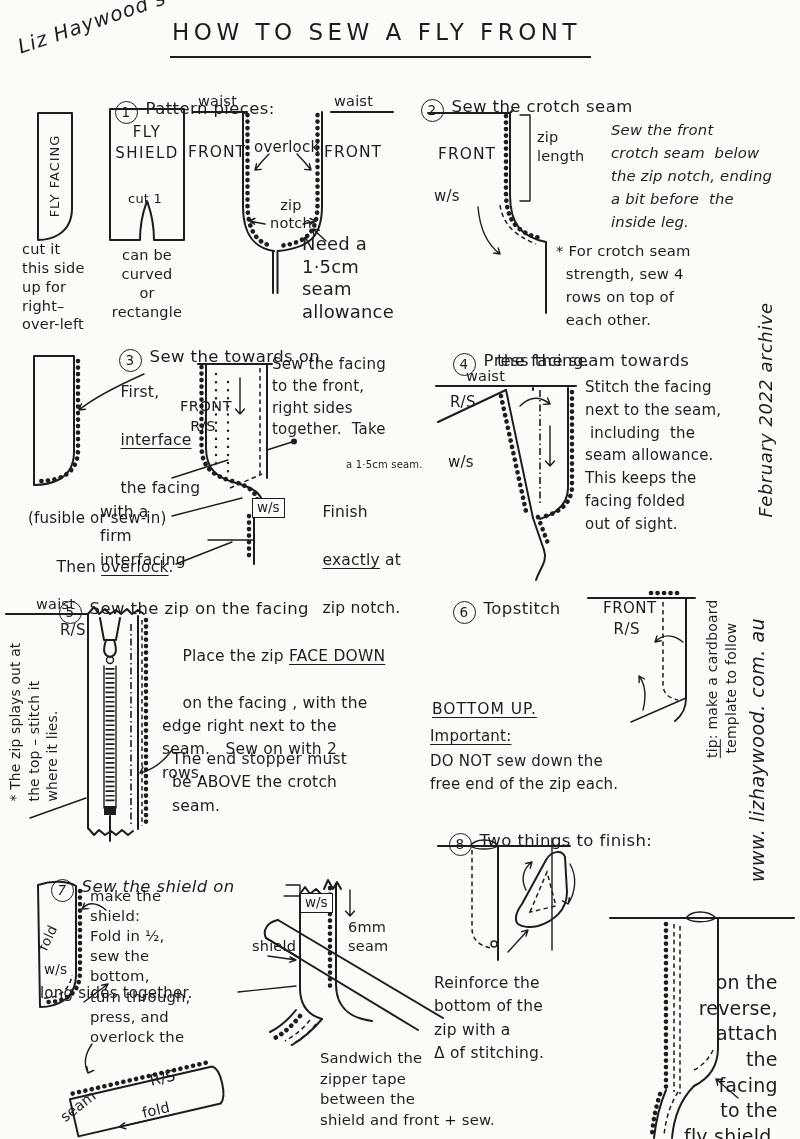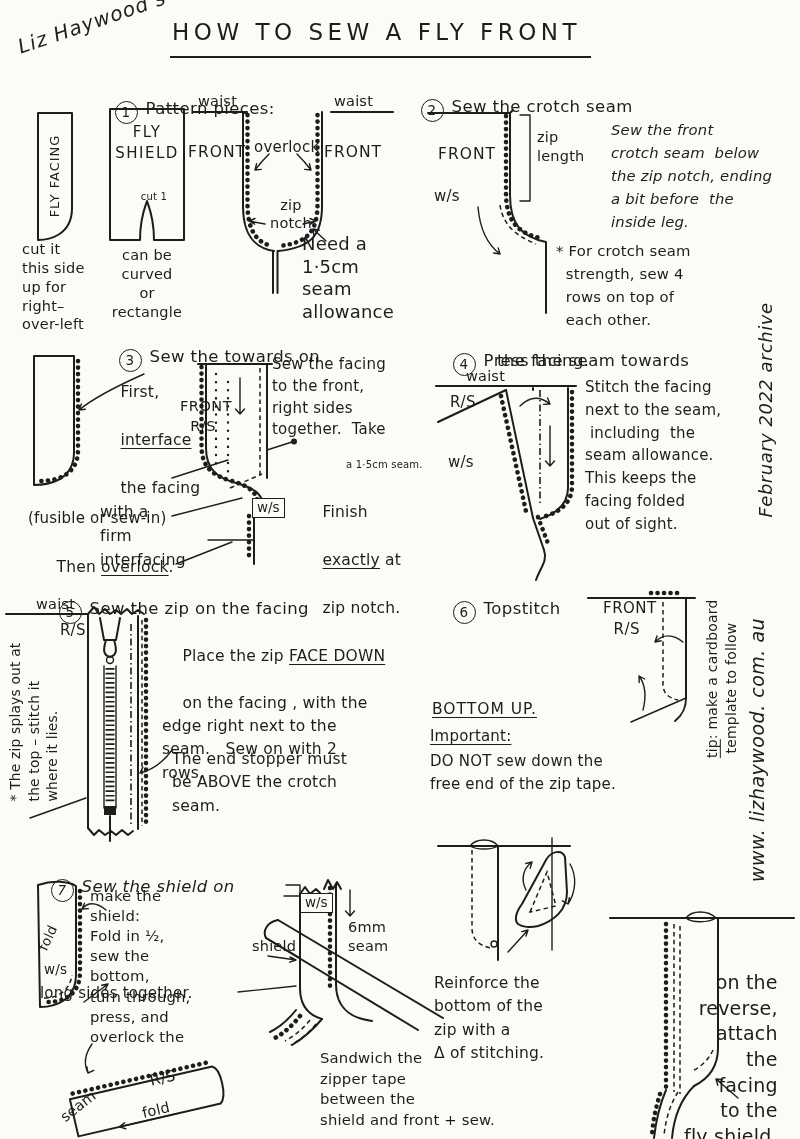--- a/index.html
+++ b/index.html
@@ -45,21 +45,21 @@
 this side
 up for
 right–
 over-left</div>
 
   <svg style="left:106px;top:106px;" width="82" height="138" viewBox="0 0 82 138">
     <path class="ln" d="M4,3 H78 V134 H48 C48,112 43,101 41,95 C39,101 34,112 34,134 H4 Z"></path>
   </svg>
   <div class="t" style="left:147px;top:122px;font-size:15px;letter-spacing:1.5px;text-align:center;transform:translateX(-50%);">FLY
 SHIELD</div>
-  <div class="t" style="left:154px;top:190px;font-size:10px;transform:translateX(-50%);">cut 1</div>
+  <div class="t" style="left:145px;top:190px;font-size:13px;transform:translateX(-50%);">cut 1</div>
   <div class="t" style="left:147px;top:246px;font-size:14.5px;line-height:1.3;text-align:center;transform:translateX(-50%);">can be
 curved
 or
 rectangle</div>
 
   <svg style="left:185px;top:88px;" width="215" height="212" viewBox="0 0 215 212">
     <path class="ln" d="M8,24 H62"></path>
       <path class="ln" d="M146,24 H208"></path>
     <path class="ln" d="M58,24 V118 C58,148 70,160 89,163"></path>
     <path class="ln" d="M137,24 V118 C137,148 125,160 93,163"></path>
@@ -232,21 +232,21 @@
   <div class="t" style="left:172px;top:748px;font-size:15.5px;line-height:1.5;">The end stopper must
 be ABOVE the crotch
 seam.</div>
 
   <div class="t hd" style="left:430px;top:574px;">
     <span class="numc">6</span><span>Topstitch</span>
   </div>
   <div class="t u" style="left:432px;top:698px;font-size:15.5px;letter-spacing:1px;">BOTTOM UP.</div>
   <div class="t u" style="left:430px;top:726px;font-size:15px;">Important:</div>
   <div class="t" style="left:430px;top:750px;font-size:15px;line-height:1.5;">DO NOT sew down the
-free end of the zip tape.</div>
+free end of the zip each.</div>
   <svg style="left:583px;top:580px;" width="125" height="160" viewBox="0 0 125 160">
     <path class="sc" d="M68,13 H100"></path>
     <path class="ln" d="M5,18 H112"></path>
     <path class="ln" d="M103,18 V118"></path>
     <path class="st" d="M80,22 V104 C80,114 86,118 95,120"></path>
     <path class="thin" d="M100,62 C90,54 80,54 72,62 M72,62 l6.2,-1.2 M72,62 l2,-6"></path>
     <path class="thin" d="M103,118 L48,142"></path>
     <path class="thin" d="M60,130 C64,114 62,104 56,96 M56,96 l5.6,3 M56,96 l0.2,6.5"></path>
     <path class="ln" d="M103,118 C103,130 98,136 92,141"></path>
   </svg>
@@ -313,20 +313,23 @@
   </svg>
   <div class="boxlab" style="left:300px;top:893px;">w/s</div>
   <div class="t" style="left:348px;top:918px;font-size:14.5px;line-height:1.3;">6mm
 seam</div>
   <div class="t" style="left:252px;top:936px;font-size:14.5px;">shield</div>
   <div class="t" style="left:276px;top:1048px;font-size:14.8px;line-height:1.4;margin-left:44px;">Sandwich the
 zipper tape
 between the
 shield and front + sew.</div>
 
+  <div class="t hd" style="left:426px;top:806px;">
+    <span class="numc">8</span><span>Two things to finish:</span>
+  </div>
   <svg style="left:430px;top:832px;" width="155" height="135" viewBox="0 0 155 135">
     <path class="ln" d="M8,14 H140"></path>
     <path class="thin" d="M40,14 C46,6 62,6 68,14 C62,18 46,18 40,14 Z"></path>
     <path class="ln" d="M68,14 V128"></path>
     <path class="st" d="M42,18 V96 C42,108 50,114 61,116"></path>
     <circle class="thin" cx="64" cy="112" r="3"></circle>
     <path class="thin" d="M78,120 L98,98 M98,98 l-6.2,1.6 M98,98 l-2,6.1"></path>
     <path class="thin" d="M122,6 V118"></path>
     <path class="ln" d="M88,92 C84,88 86,80 92,72 L116,28 C121,19 132,17 135,25 L137,60 C137,78 124,89 108,94 C100,96 92,95 88,92 Z"></path>
     <path class="st" d="M100,80 L117,40 L126,74 Z"></path>

